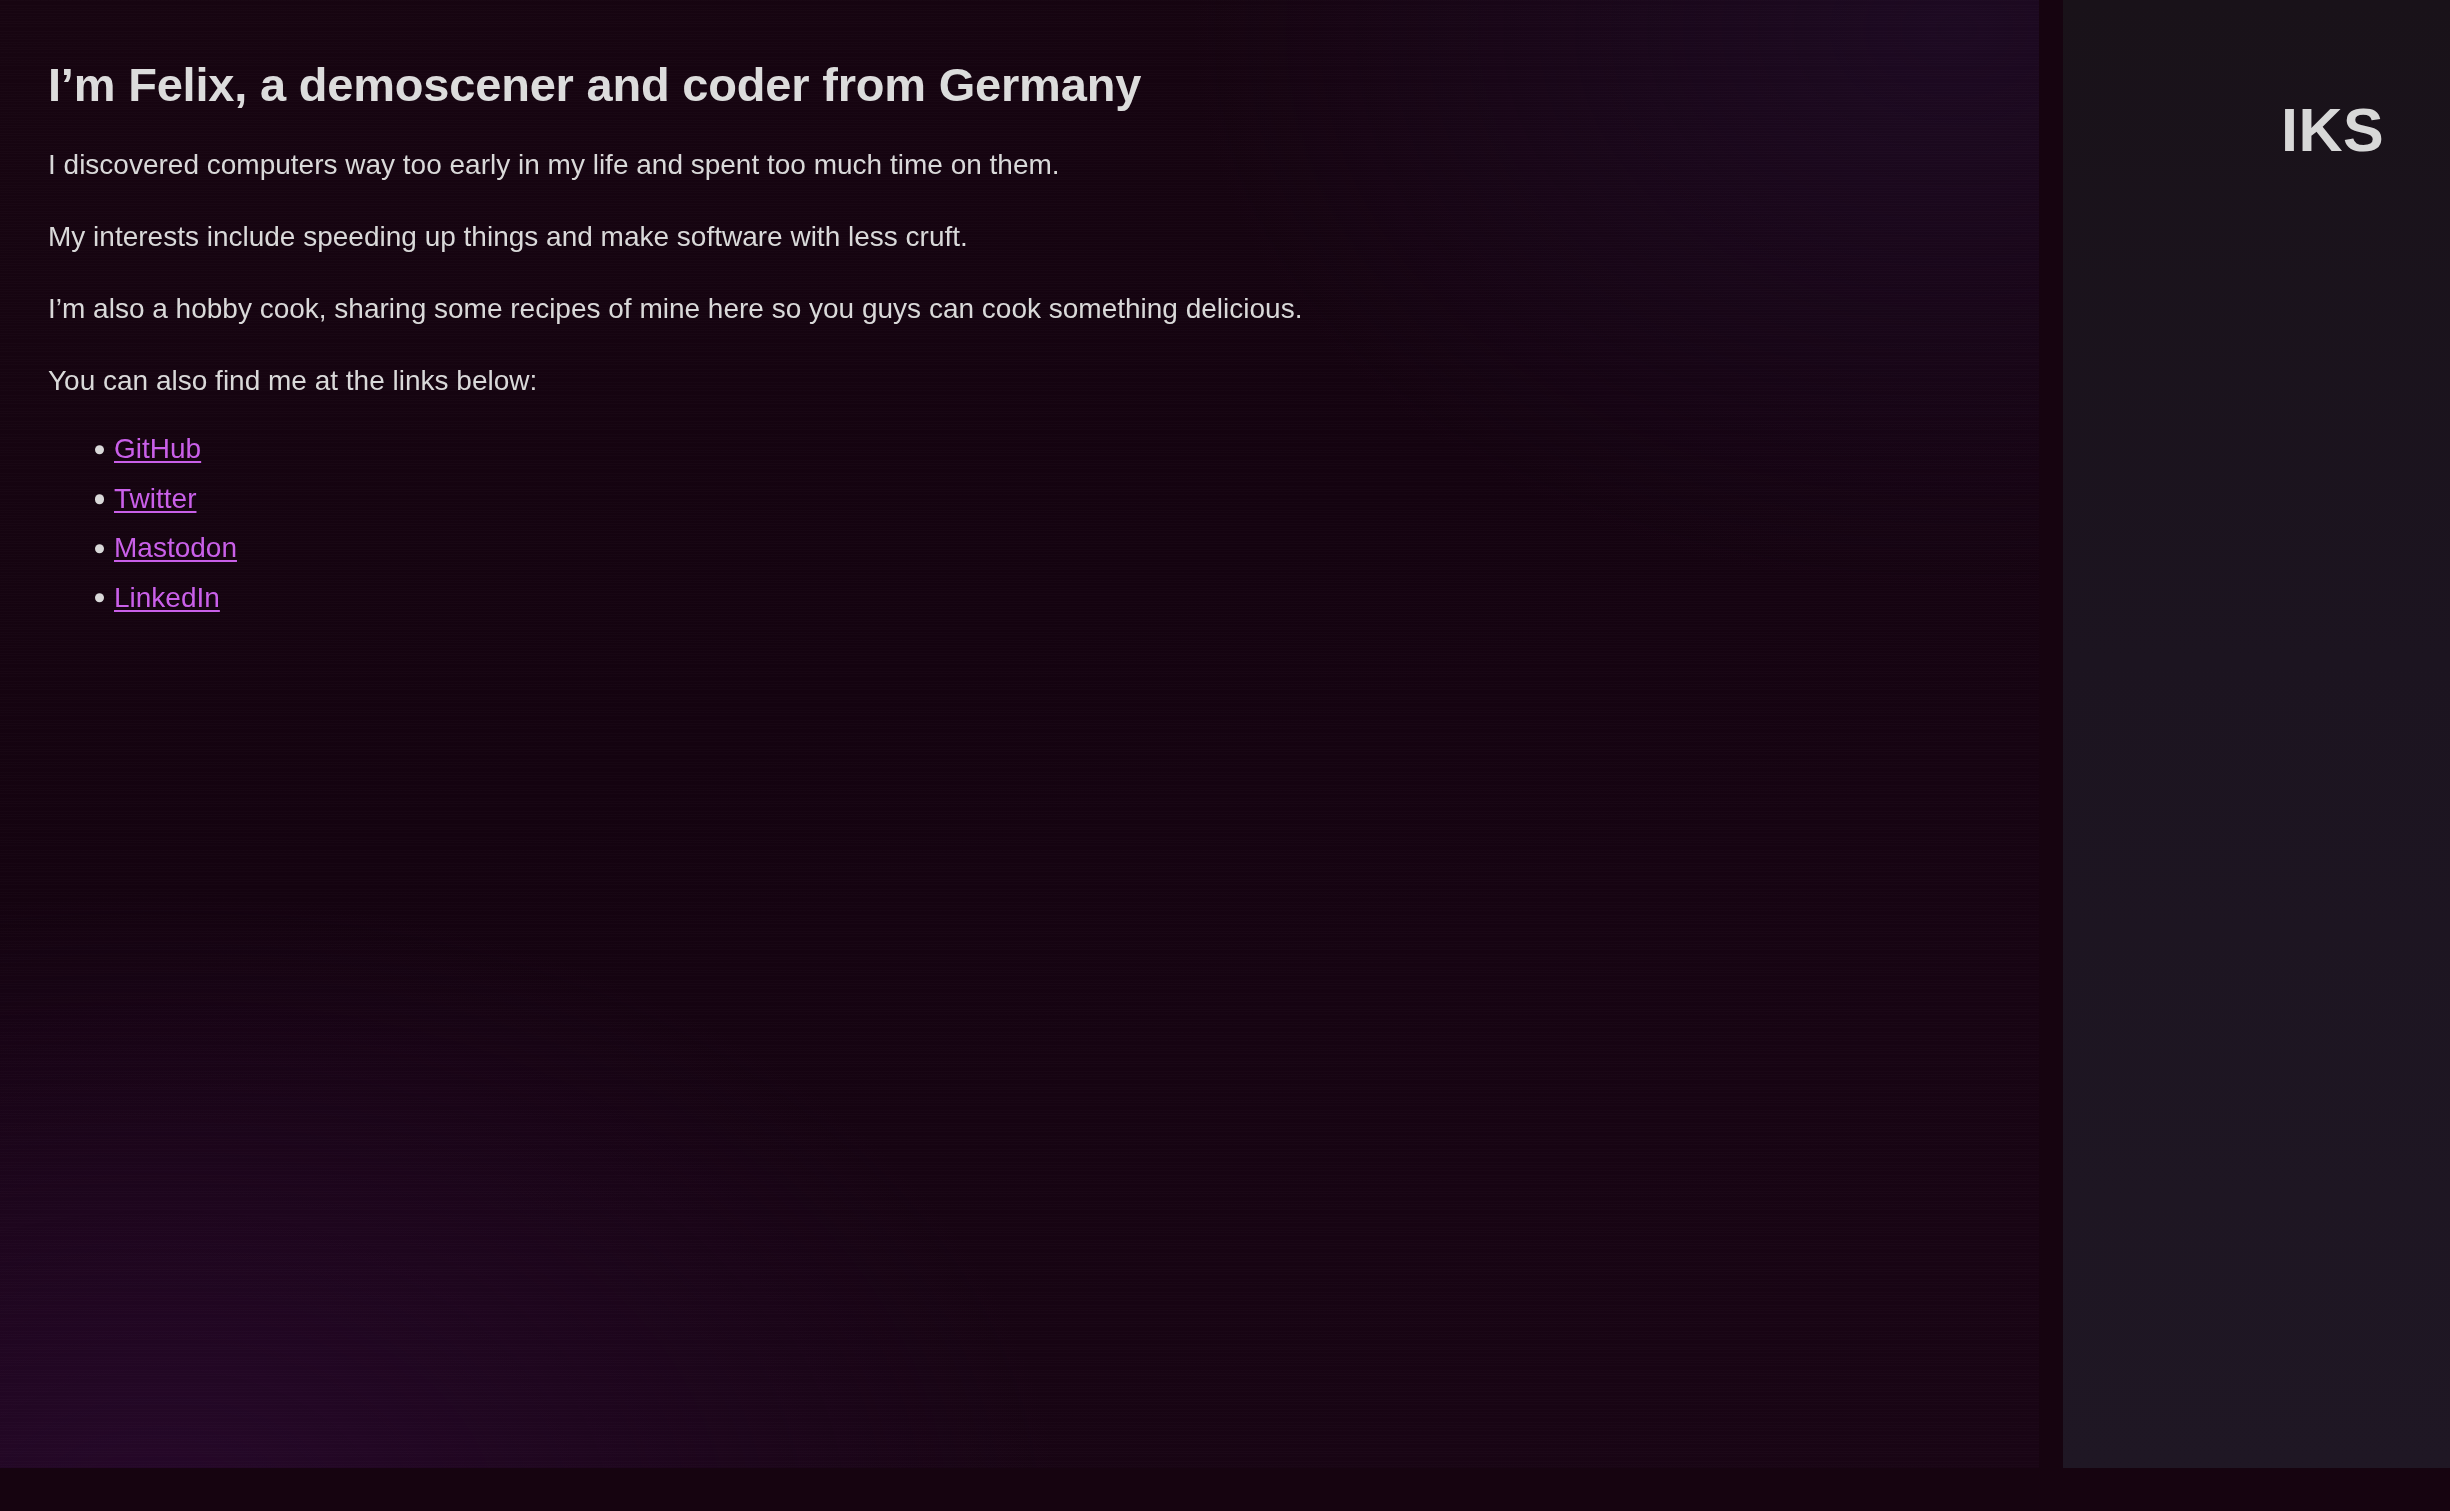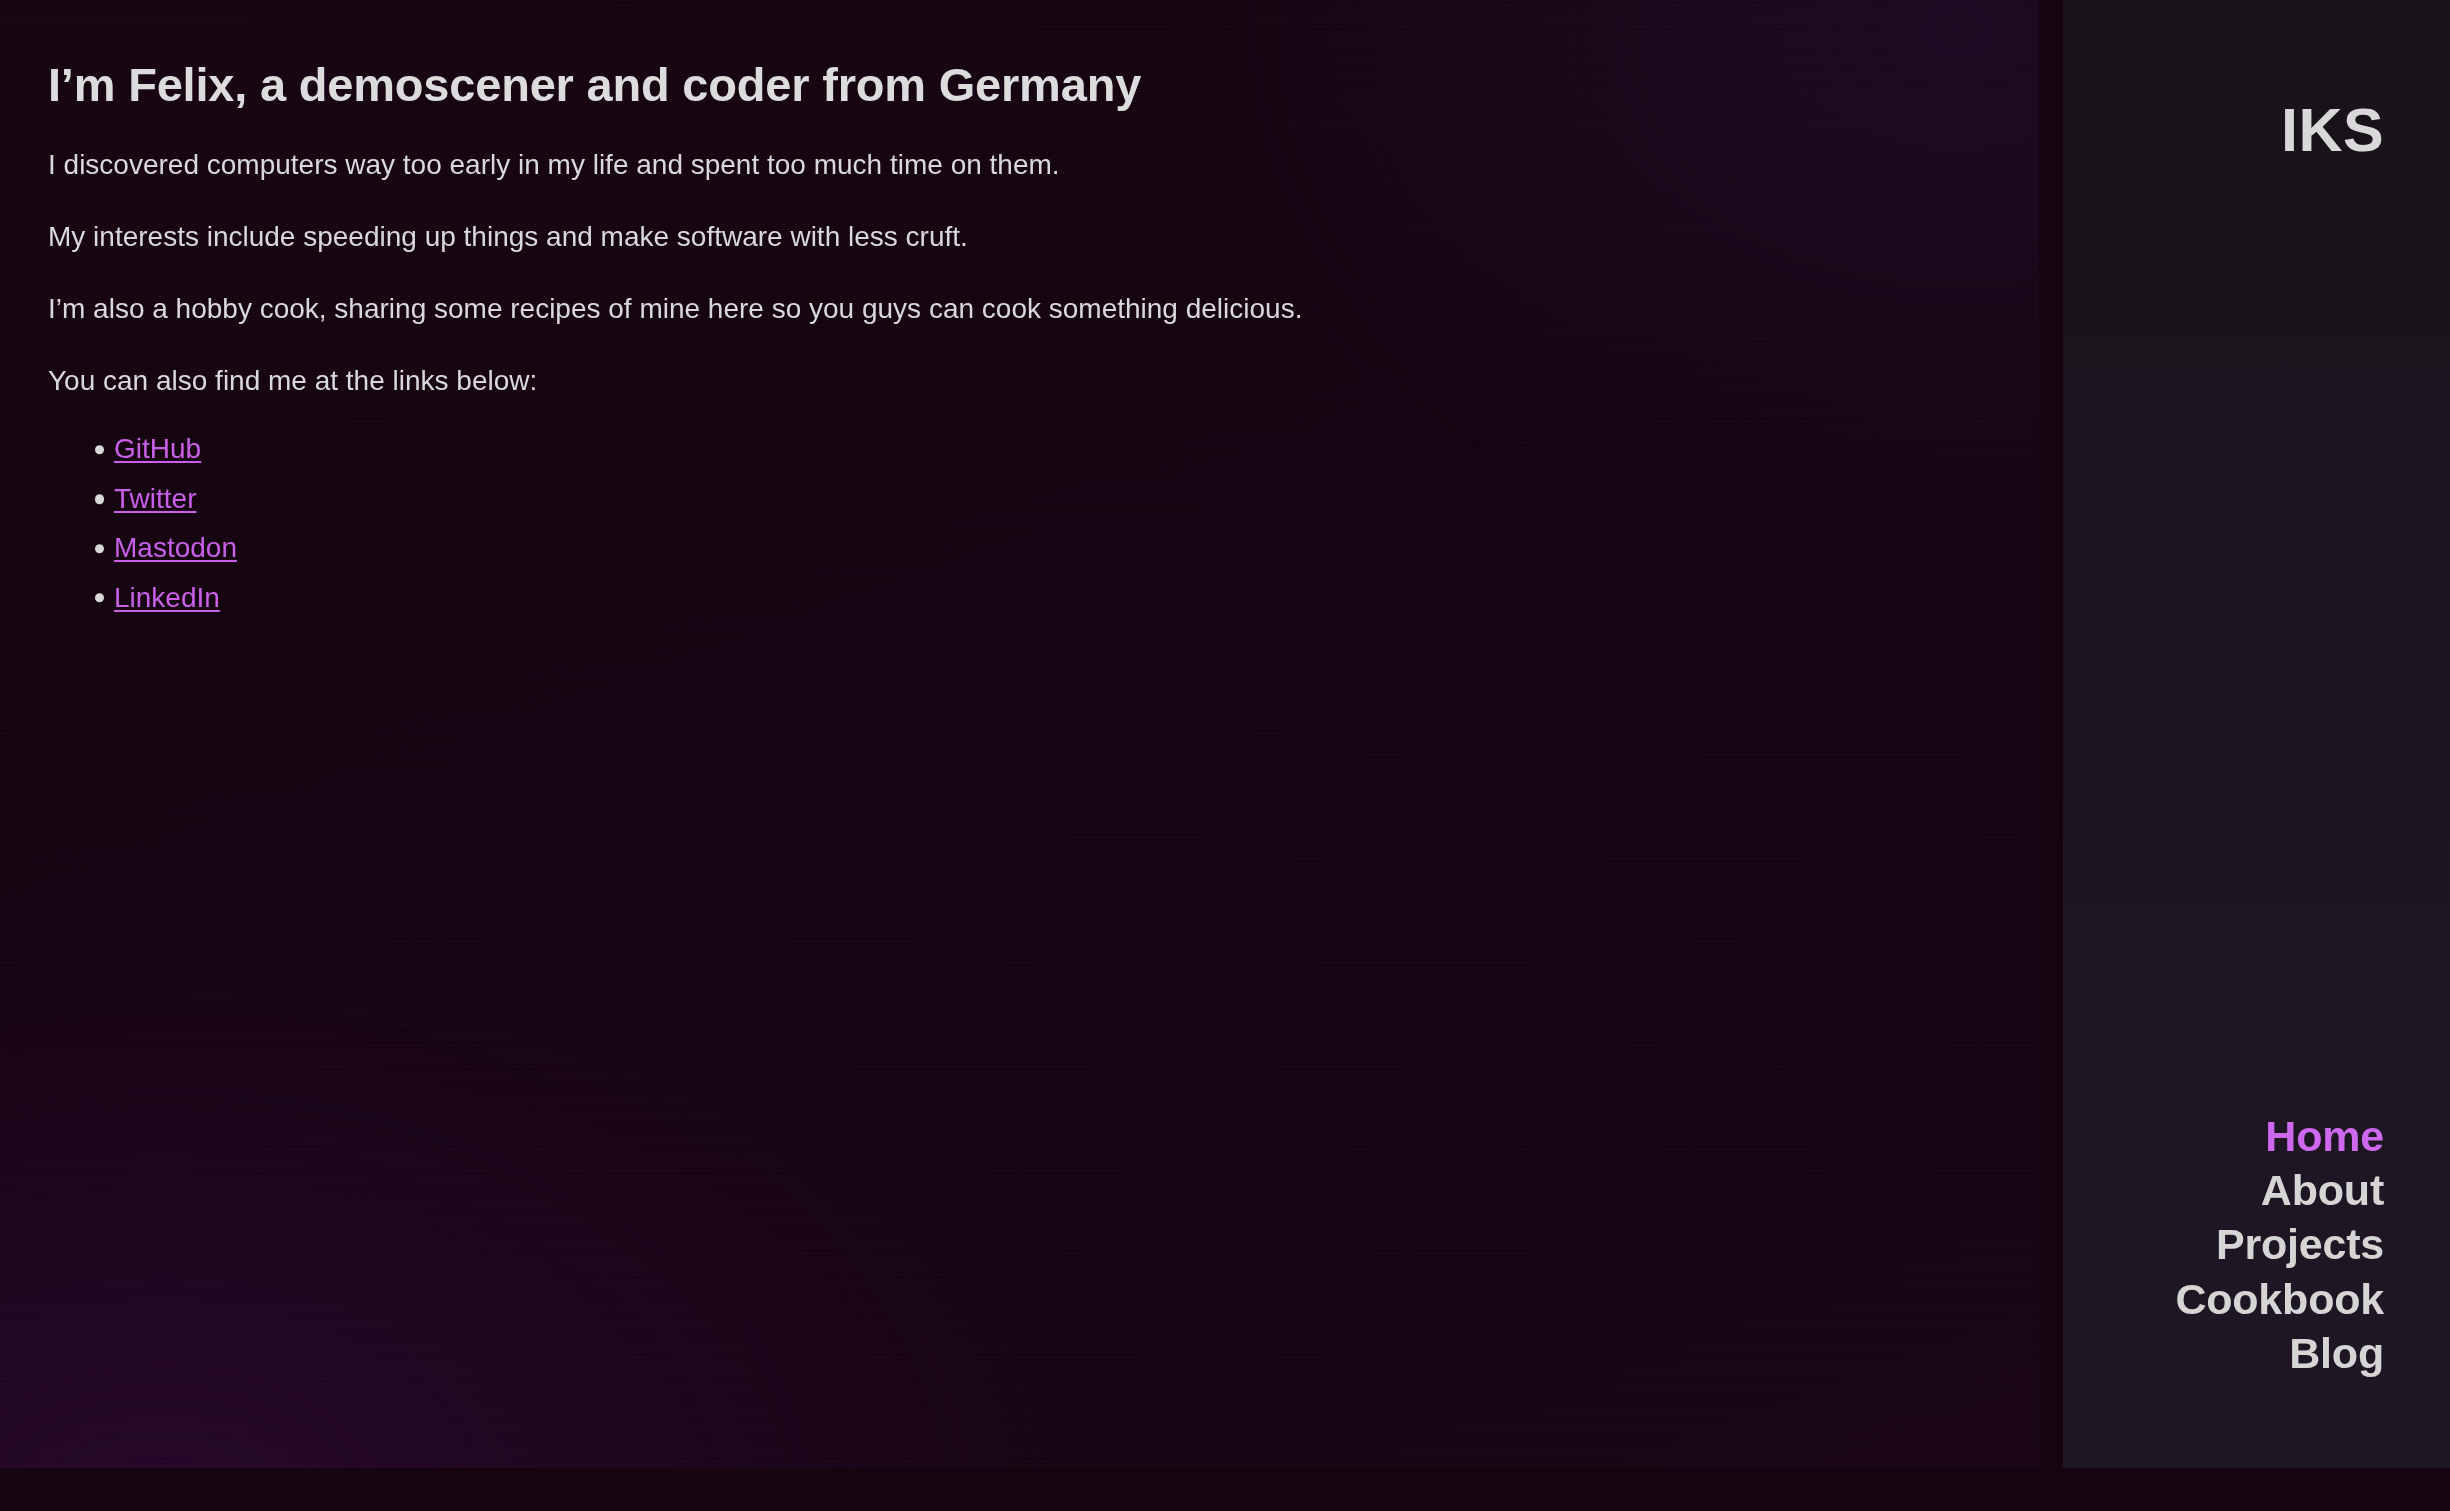--- a/index.html
+++ b/index.html
@@ -183,24 +183,17 @@
     </ul>
 
   </main>
 
   <aside id="sidebar">
 
     <div class="brand">
       <span class="brand-line">IKS</span>
     </div>
 
-    <nav class="site-nav">
-      <a href="#" class="active">Home</a>
-      <a href="#">About</a>
-      <a href="#">Projects</a>
-      <a href="#">Cookbook</a>
-      <a href="#">Blog</a>
-    </nav>
 
   </aside>
 
 </div>
 
 
 </body></html>

